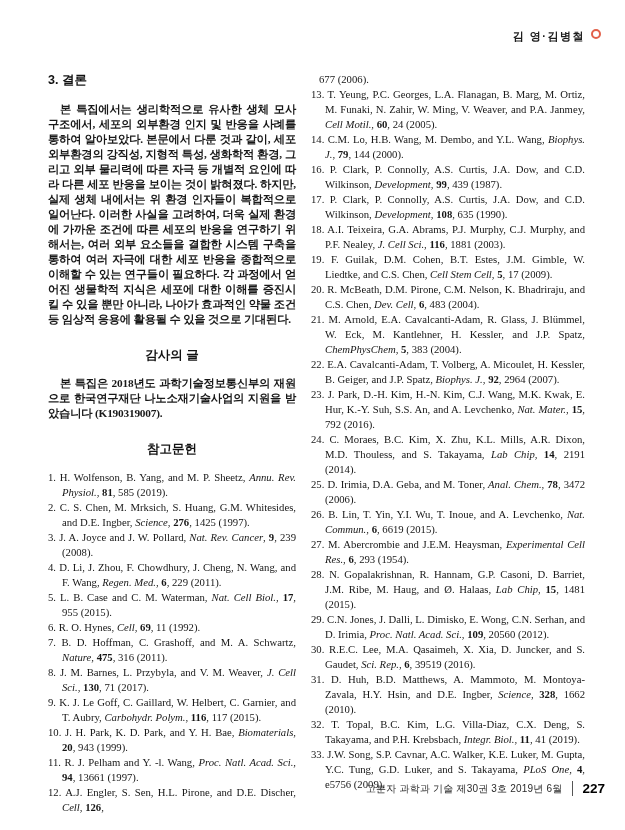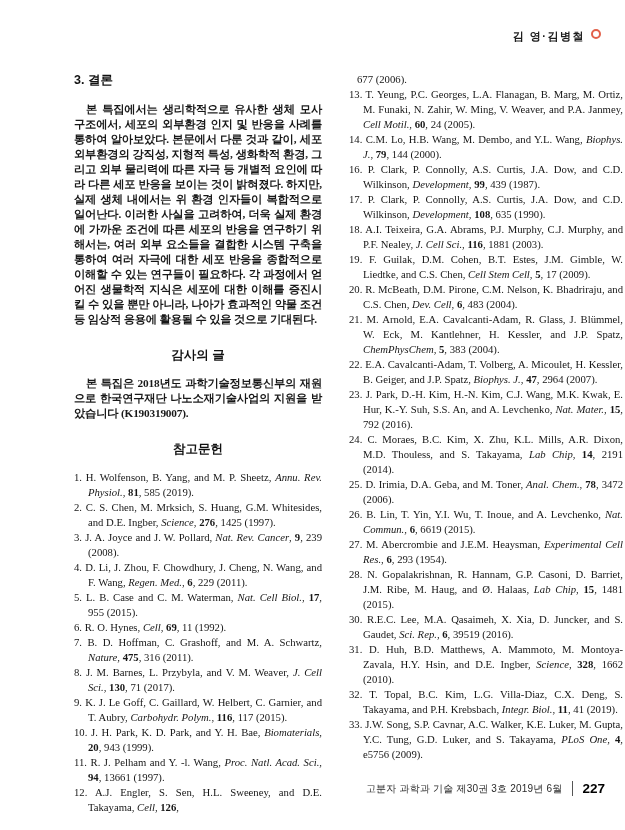--- a/index.html
+++ b/index.html
@@ -15,22 +15,22 @@
   }
   .authors{
     font-family:"Liberation Sans","DejaVu Sans",sans-serif;
     font-size:11px;font-weight:bold;letter-spacing:1.5px;color:#1c1c1c;
   }
   .ring-icon{
     display:inline-block;width:6px;height:6px;border-radius:50%;
     border:2.6px solid #e2604a;background:#fff;
   }
   .content{
-    position:absolute;top:72px;left:74px;
-    display:flex;gap:27px;
+    position:absolute;top:72px;left:48px;
+    display:flex;gap:15px;
   }
   .col-left{width:248px;}
   .col-right{width:274px;}
   .sec-heading{
     font-family:"Liberation Sans","DejaVu Sans",sans-serif;
     font-size:12.5px;font-weight:bold;color:#111;
     margin:0 0 13px 0;
   }
   .sec-heading.centered{text-align:center;margin:20px 0 12px 0;}
   .body-text{
@@ -81,42 +81,43 @@
         <div class="ref-item"><span class="ref-num">2. </span><span>C. S. Chen, M. Mrksich, S. Huang, G.M. Whitesides, and D.E. Ingber, </span><span class="it">Science</span><span>, </span><span class="bd">276</span><span>, 1425 (1997).</span></div>
         <div class="ref-item"><span class="ref-num">3. </span><span>J. A. Joyce and J. W. Pollard, </span><span class="it">Nat. Rev. Cancer</span><span>, </span><span class="bd">9</span><span>, 239 (2008).</span></div>
         <div class="ref-item"><span class="ref-num">4. </span><span>D. Li, J. Zhou, F. Chowdhury, J. Cheng, N. Wang, and F. Wang, </span><span class="it">Regen. Med.</span><span>, </span><span class="bd">6</span><span>, 229 (2011).</span></div>
         <div class="ref-item"><span class="ref-num">5. </span><span>L. B. Case and C. M. Waterman, </span><span class="it">Nat. Cell Biol.</span><span>, </span><span class="bd">17</span><span>, 955 (2015).</span></div>
         <div class="ref-item"><span class="ref-num">6. </span><span>R. O. Hynes, </span><span class="it">Cell</span><span>, </span><span class="bd">69</span><span>, 11 (1992).</span></div>
         <div class="ref-item"><span class="ref-num">7. </span><span>B. D. Hoffman, C. Grashoff, and M. A. Schwartz, </span><span class="it">Nature</span><span>, </span><span class="bd">475</span><span>, 316 (2011).</span></div>
         <div class="ref-item"><span class="ref-num">8. </span><span>J. M. Barnes, L. Przybyla, and V. M. Weaver, </span><span class="it">J. Cell Sci.</span><span>, </span><span class="bd">130</span><span>, 71 (2017).</span></div>
         <div class="ref-item"><span class="ref-num">9. </span><span>K. J. Le Goff, C. Gaillard, W. Helbert, C. Garnier, and T. Aubry, </span><span class="it">Carbohydr. Polym.</span><span>, </span><span class="bd">116</span><span>, 117 (2015).</span></div>
         <div class="ref-item"><span class="ref-num">10. </span><span>J. H. Park, K. D. Park, and Y. H. Bae, </span><span class="it">Biomaterials</span><span>, </span><span class="bd">20</span><span>, 943 (1999).</span></div>
         <div class="ref-item"><span class="ref-num">11. </span><span>R. J. Pelham and Y. -l. Wang, </span><span class="it">Proc. Natl. Acad. Sci.</span><span>, </span><span class="bd">94</span><span>, 13661 (1997).</span></div>
-        <div class="ref-item"><span class="ref-num">12. </span><span>A.J. Engler, S. Sen, H.L. Sweeney, and D.E. Takayama, </span><span class="it">Cell</span><span>, </span><span class="bd">126</span><span>,</span></div>
+        <div class="ref-item"><span class="ref-num">12. </span><span>A.J. Engler, S. Sen, H.L. Pirone, and D.E. Discher, </span><span class="it">Cell</span><span>, </span><span class="bd">126</span><span>,</span></div>
       </div>
   </section>
 
   <section class="col-right">
     <div class="ref-list">
         <div class="ref-item cont"><span>677 (2006).</span></div>
         <div class="ref-item"><span class="ref-num">13. </span><span>T. Yeung, P.C. Georges, L.A. Flanagan, B. Marg, M. Ortiz, M. Funaki, N. Zahir, W. Ming, V. Weaver, and P.A. Janmey, </span><span class="it">Cell Motil.</span><span>, </span><span class="bd">60</span><span>, 24 (2005).</span></div>
         <div class="ref-item"><span class="ref-num">14. </span><span>C.M. Lo, H.B. Wang, M. Dembo, and Y.L. Wang, </span><span class="it">Biophys. J.</span><span>, </span><span class="bd">79</span><span>, 144 (2000).</span></div>
         <div class="ref-item"><span class="ref-num">16. </span><span>P. Clark, P. Connolly, A.S. Curtis, J.A. Dow, and C.D. Wilkinson, </span><span class="it">Development</span><span>, </span><span class="bd">99</span><span>, 439 (1987).</span></div>
         <div class="ref-item"><span class="ref-num">17. </span><span>P. Clark, P. Connolly, A.S. Curtis, J.A. Dow, and C.D. Wilkinson, </span><span class="it">Development</span><span>, </span><span class="bd">108</span><span>, 635 (1990).</span></div>
         <div class="ref-item"><span class="ref-num">18. </span><span>A.I. Teixeira, G.A. Abrams, P.J. Murphy, C.J. Murphy, and P.F. Nealey, </span><span class="it">J. Cell Sci.</span><span>, </span><span class="bd">116</span><span>, 1881 (2003).</span></div>
         <div class="ref-item"><span class="ref-num">19. </span><span>F. Guilak, D.M. Cohen, B.T. Estes, J.M. Gimble, W. Liedtke, and C.S. Chen, </span><span class="it">Cell Stem Cell</span><span>, </span><span class="bd">5</span><span>, 17 (2009).</span></div>
         <div class="ref-item"><span class="ref-num">20. </span><span>R. McBeath, D.M. Pirone, C.M. Nelson, K. Bhadriraju, and C.S. Chen, </span><span class="it">Dev. Cell</span><span>, </span><span class="bd">6</span><span>, 483 (2004).</span></div>
         <div class="ref-item"><span class="ref-num">21. </span><span>M. Arnold, E.A. Cavalcanti-Adam, R. Glass, J. Blümmel, W. Eck, M. Kantlehner, H. Kessler, and J.P. Spatz, </span><span class="it">ChemPhysChem</span><span>, </span><span class="bd">5</span><span>, 383 (2004).</span></div>
-        <div class="ref-item"><span class="ref-num">22. </span><span>E.A. Cavalcanti-Adam, T. Volberg, A. Micoulet, H. Kessler, B. Geiger, and J.P. Spatz, </span><span class="it">Biophys. J.</span><span>, </span><span class="bd">47</span><span>, 2964 (2007).</span></div>
+        <div class="ref-item"><span class="ref-num">22. </span><span>E.A. Cavalcanti-Adam, T. Volberg, A. Micoulet, H. Kessler, B. Geiger, and J.P. Spatz, </span><span class="it">Biophys. J.</span><span>, </span><span class="bd">92</span><span>, 2964 (2007).</span></div>
         <div class="ref-item"><span class="ref-num">23. </span><span>J. Park, D.-H. Kim, H.-N. Kim, C.J. Wang, M.K. Kwak, E. Hur, K.-Y. Suh, S.S. An, and A. Levchenko, </span><span class="it">Nat. Mater.</span><span>, </span><span class="bd">15</span><span>, 792 (2016).</span></div>
         <div class="ref-item"><span class="ref-num">24. </span><span>C. Moraes, B.C. Kim, X. Zhu, K.L. Mills, A.R. Dixon, M.D. Thouless, and S. Takayama, </span><span class="it">Lab Chip</span><span>, </span><span class="bd">14</span><span>, 2191 (2014).</span></div>
         <div class="ref-item"><span class="ref-num">25. </span><span>D. Irimia, D.A. Geba, and M. Toner, </span><span class="it">Anal. Chem.</span><span>, </span><span class="bd">78</span><span>, 3472 (2006).</span></div>
         <div class="ref-item"><span class="ref-num">26. </span><span>B. Lin, T. Yin, Y.I. Wu, T. Inoue, and A. Levchenko, </span><span class="it">Nat. Commun.</span><span>, </span><span class="bd">6</span><span>, 6619 (2015).</span></div>
         <div class="ref-item"><span class="ref-num">27. </span><span>M. Abercrombie and J.E.M. Heaysman, </span><span class="it">Experimental Cell Res.</span><span>, </span><span class="bd">6</span><span>, 293 (1954).</span></div>
         <div class="ref-item"><span class="ref-num">28. </span><span>N. Gopalakrishnan, R. Hannam, G.P. Casoni, D. Barriet, J.M. Ribe, M. Haug, and Ø. Halaas, </span><span class="it">Lab Chip</span><span>, </span><span class="bd">15</span><span>, 1481 (2015).</span></div>
+        <div class="ref-item"><span class="ref-num">29. </span><span>C.N. Jones, J. Dalli, L. Dimisko, E. Wong, C.N. Serhan, and D. Irimia, </span><span class="it">Proc. Natl. Acad. Sci.</span><span>, </span><span class="bd">109</span><span>, 20560 (2012).</span></div>
         <div class="ref-item"><span class="ref-num">30. </span><span>R.E.C. Lee, M.A. Qasaimeh, X. Xia, D. Juncker, and S. Gaudet, </span><span class="it">Sci. Rep.</span><span>, </span><span class="bd">6</span><span>, 39519 (2016).</span></div>
         <div class="ref-item"><span class="ref-num">31. </span><span>D. Huh, B.D. Matthews, A. Mammoto, M. Montoya-Zavala, H.Y. Hsin, and D.E. Ingber, </span><span class="it">Science</span><span>, </span><span class="bd">328</span><span>, 1662 (2010).</span></div>
         <div class="ref-item"><span class="ref-num">32. </span><span>T. Topal, B.C. Kim, L.G. Villa-Diaz, C.X. Deng, S. Takayama, and P.H. Krebsbach, </span><span class="it">Integr. Biol.</span><span>, </span><span class="bd">11</span><span>, 41 (2019).</span></div>
         <div class="ref-item"><span class="ref-num">33. </span><span>J.W. Song, S.P. Cavnar, A.C. Walker, K.E. Luker, M. Gupta, Y.C. Tung, G.D. Luker, and S. Takayama, </span><span class="it">PLoS One</span><span>, </span><span class="bd">4</span><span>, e5756 (2009).</span></div>
       </div>
   </section>
 </main>
 
 <footer class="page-footer">
   <span class="footer-text">고분자 과학과 기술  제30권 3호 2019년 6월</span>

